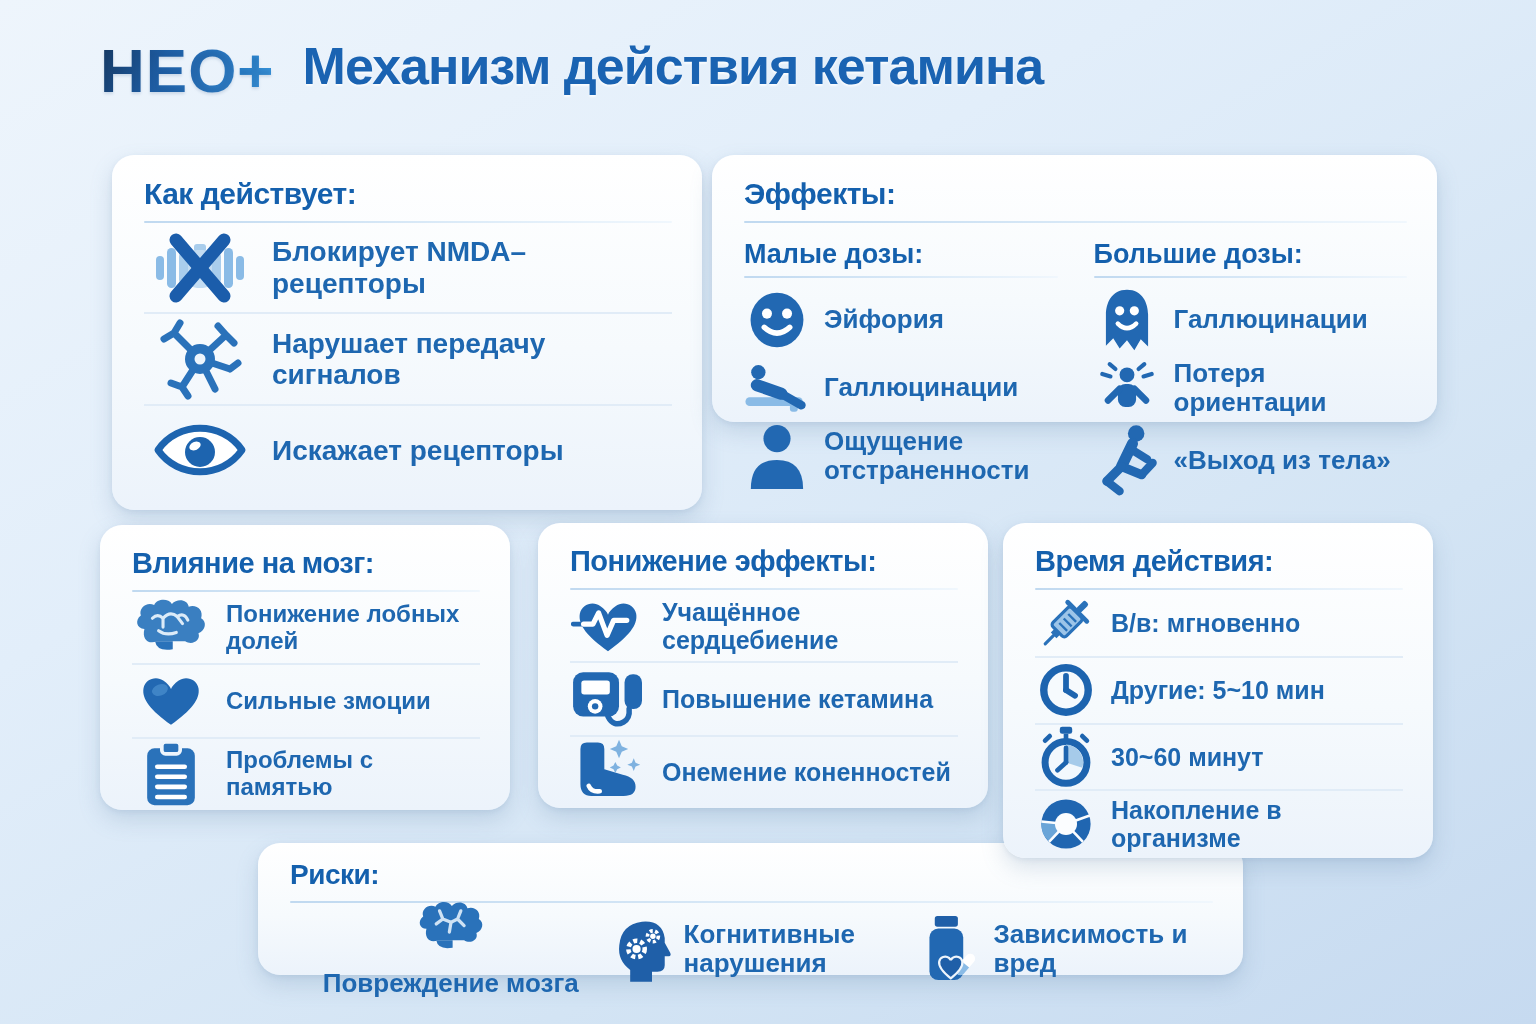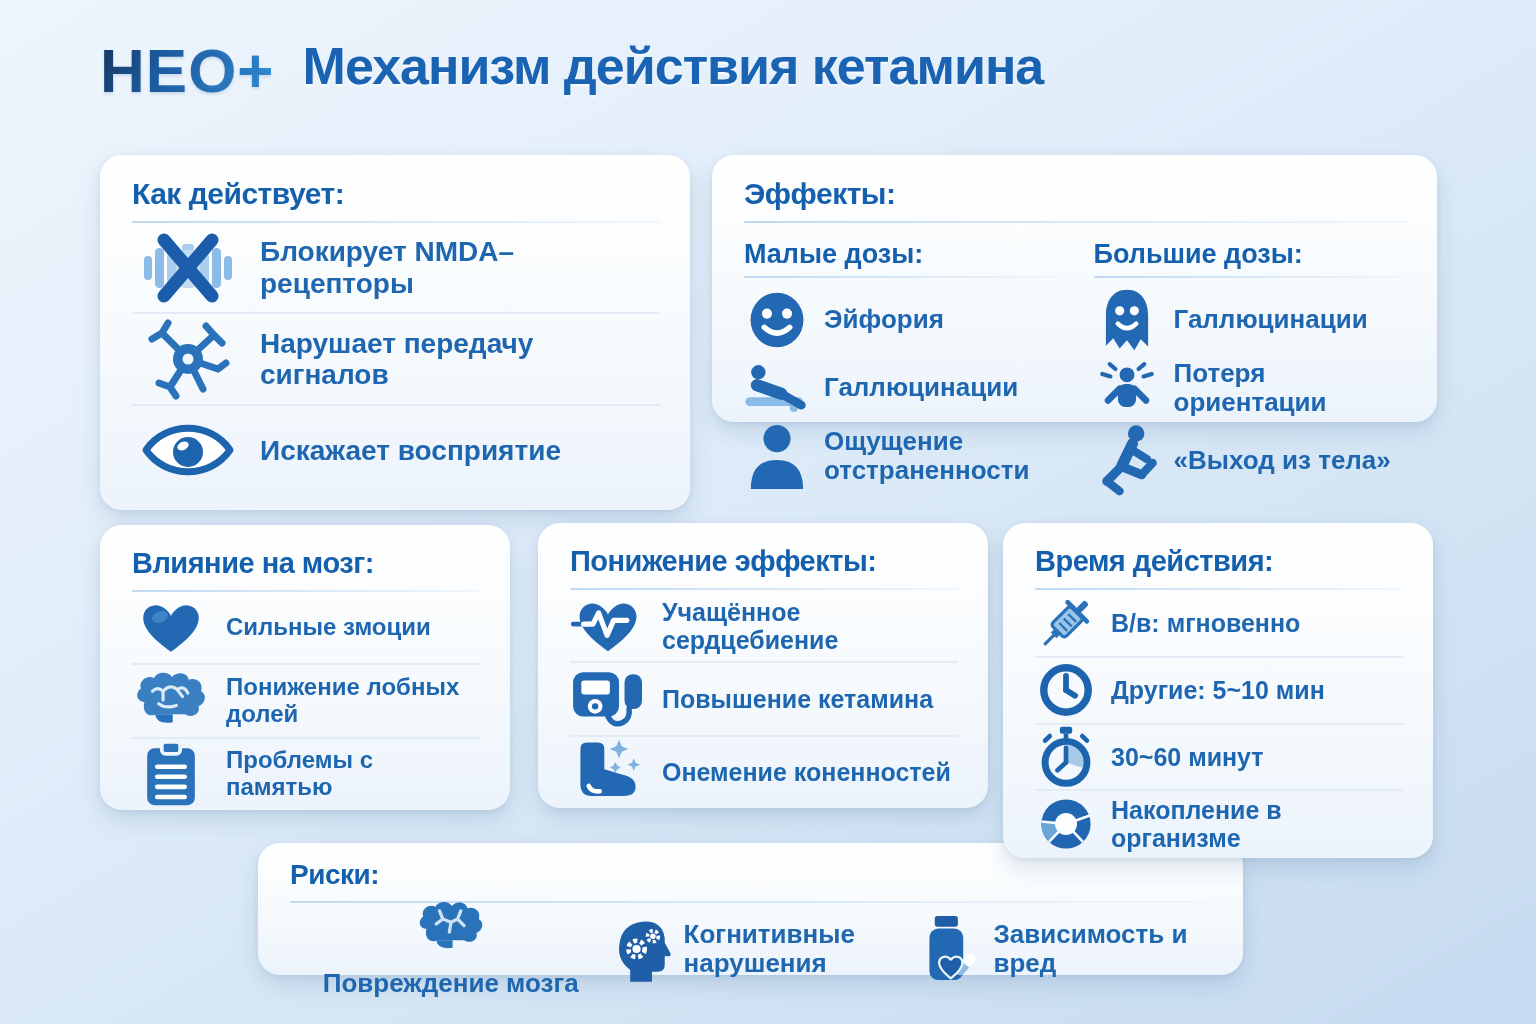--- a/index.html
+++ b/index.html
@@ -35,21 +35,21 @@
   .card-title{color:#1460ad;font-size:30px;font-weight:bold;letter-spacing:-0.5px;}
   .rule{height:2px;border-radius:2px;margin-top:10px;
     background:linear-gradient(90deg,#c0d9f0 0%,#dcebf8 60%,#f0f7fd 100%);}
   .rows{display:flex;flex-direction:column;}
   .row{display:flex;align-items:center;gap:16px;flex:1;}
   .row.sep{border-bottom:2px solid #e1ecf7;}
   .icon-box{display:flex;align-items:center;justify-content:center;flex:none;}
   .label{color:#1e67b0;font-weight:bold;line-height:1.12;}
 
   
-  .card-how{left:100px;top:155px;width:590px;height:355px;}
+  .card-how{left:112px;top:155px;width:590px;height:355px;}
   .card-how .rows{height:272px;}
   .card-how .icon-box{width:112px;}
   .card-how .label{font-size:28px;}
 
   .card-effects{left:712px;top:155px;width:725px;height:267px;}
   .cols{display:flex;gap:36px;margin-top:16px;}
   .col{flex:1;display:flex;flex-direction:column;}
   .col-title{color:#1460ad;font-size:27px;font-weight:bold;}
   .col .rule{margin-top:6px;margin-bottom:8px;}
   .col .row{gap:14px;min-height:68px;flex:none;}
@@ -126,21 +126,21 @@
       <span class="label">Нарушает передачу сигналов</span>
     </div>
     <div class="row">
       <span class="icon-box">
         <svg width="96" height="62" viewBox="0 0 96 62">
           <path d="M6,31 C26,2 70,2 90,31 C70,60 26,60 6,31 Z" fill="#ffffff" stroke="#1d64af" stroke-width="7" stroke-linejoin="round"></path>
           <circle cx="48" cy="33" r="15" fill="#1d64af"></circle>
           <ellipse cx="43" cy="27" rx="6" ry="4" fill="#ffffff" transform="rotate(-25 43 27)"></ellipse>
         </svg>
       </span>
-      <span class="label">Искажает восприятие</span>
+      <span class="label">Искажает рецепторы</span>
     </div>
   </div>
 </div>
 
 <div class="card card-effects">
   <div class="card-title">Эффекты:</div>
   <div class="rule"></div>
   <div class="cols">
     <div class="col">
       <div class="col-title">Малые дозы:</div>
@@ -226,41 +226,41 @@
     </div>
   </div>
 </div>
 
 <div class="card card-brain">
   <div class="card-title" style="font-size:29px">Влияние на мозг:</div>
   <div class="rule"></div>
   <div class="rows">
     <div class="row sep">
       <span class="icon-box">
-        <svg width="66" height="60" viewBox="0 0 72 64">
-          <path d="M36,58 C14,42 4,30 6,18 C8,8 20,4 28,10 C32,13 35,16 36,19 C37,16 40,13 44,10 C52,4 64,8 66,18 C68,30 58,42 36,58 Z" fill="#2268b2"></path>
-          <ellipse cx="24" cy="20" rx="9" ry="6" fill="#3f84c6" transform="rotate(-20 24 20)"></ellipse>
-        </svg>
-      </span>
-      <span class="label">Сильные змоции</span>
-    </div>
-    <div class="row sep">
-      <span class="icon-box">
         <svg width="78" height="62" viewBox="0 0 88 70">
           <path d="M14,36 C5,36 3,26 10,21 C7,12 17,5 25,9 C28,2 41,1 45,8 C51,1 63,3 64,11 C73,8 81,15 78,24 C85,28 83,38 75,41 C78,49 68,55 60,50 L28,50 C18,54 11,47 14,36 Z" fill="#3a7fc1"></path>
           <path d="M26,50 Q28,62 46,59 L46,50 Z" fill="#2a72ba"></path>
           <g stroke="#dcebf8" stroke-width="3.5" stroke-linecap="round" fill="none">
             <path d="M23,24 Q29,18 35,24 L35,34"></path>
             <path d="M35,24 Q43,15 51,22 L57,30"></path>
             <path d="M51,22 Q59,17 63,26"></path>
             <path d="M30,38 Q38,44 50,40"></path>
           </g>
         </svg>
       </span>
       <span class="label">Понижение лобных долей</span>
+    </div>
+    <div class="row sep">
+      <span class="icon-box">
+        <svg width="66" height="60" viewBox="0 0 72 64">
+          <path d="M36,58 C14,42 4,30 6,18 C8,8 20,4 28,10 C32,13 35,16 36,19 C37,16 40,13 44,10 C52,4 64,8 66,18 C68,30 58,42 36,58 Z" fill="#2268b2"></path>
+          <ellipse cx="24" cy="20" rx="9" ry="6" fill="#3f84c6" transform="rotate(-20 24 20)"></ellipse>
+        </svg>
+      </span>
+      <span class="label">Сильные змоции</span>
     </div>
     <div class="row">
       <span class="icon-box">
         <svg width="56" height="66" viewBox="0 0 60 72">
           <rect x="4" y="8" width="52" height="62" rx="8" fill="#2a72ba"></rect>
           <rect x="20" y="1" width="20" height="13" rx="4" fill="#2a72ba" stroke="#eef5fc" stroke-width="4"></rect>
           <g stroke="#ffffff" stroke-width="5" stroke-linecap="round">
             <line x1="15" y1="28" x2="45" y2="28"></line>
             <line x1="15" y1="39" x2="45" y2="39"></line>
             <line x1="15" y1="50" x2="45" y2="50"></line>

